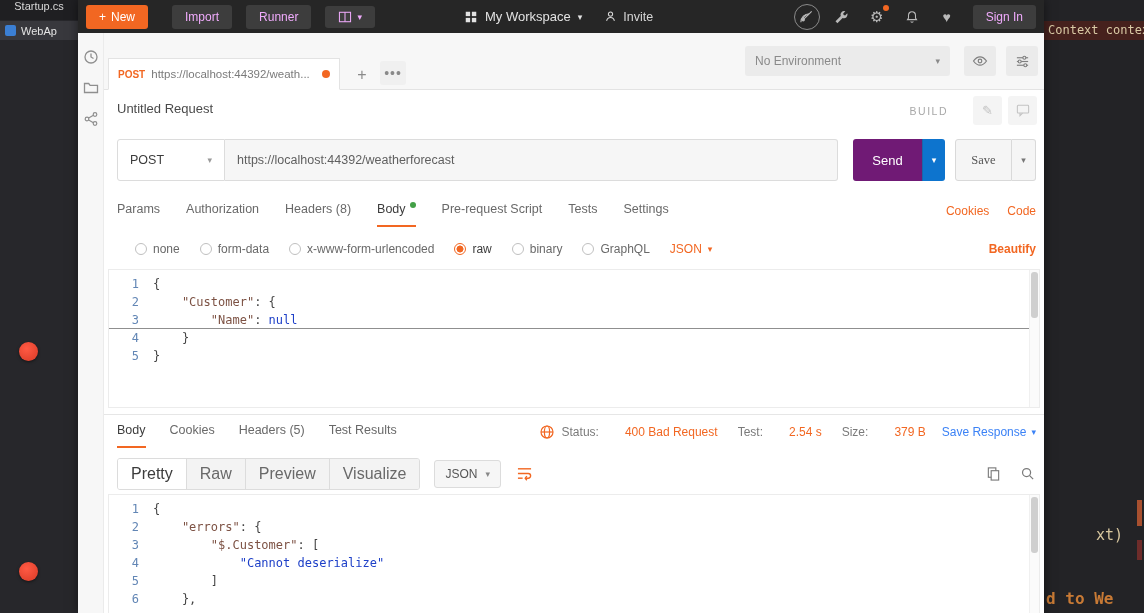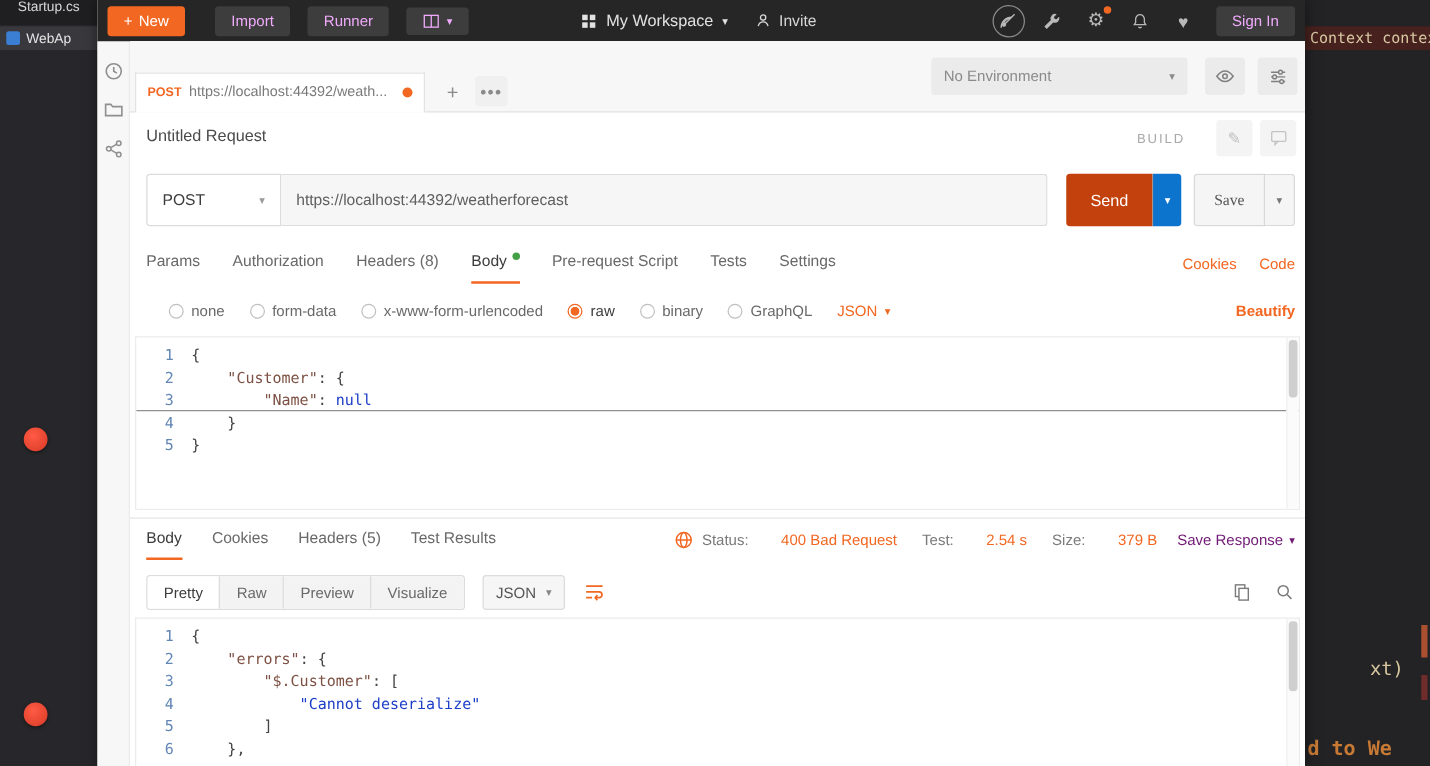--- a/index.html
+++ b/index.html
@@ -60,21 +60,21 @@
   .req-title { position:absolute; left:13px; top:68px; font-size:13px; color:#4a4a4a; }
   .build-lbl { position:absolute; right:96px; top:72px; font-size:10.5px; letter-spacing:1.5px; color:#a8a8a8; }
   .lite-btn { position:absolute; top:63px; width:29px; height:29px; background:#f4f4f4; border-radius:3px; display:flex; align-items:center; justify-content:center; color:#c2c2c2; cursor:pointer; }
 
   
   .url-row { position:absolute; left:13px; right:8px; top:106px; height:42px; display:flex; align-items:stretch; }
   .method-sel { width:108px; border:1px solid #dcdcdc; border-radius:3px 0 0 3px; background:#fff; display:flex; align-items:center; padding:0 12px; font-size:12.5px; color:#3c3c3c; cursor:pointer; }
   .method-sel .caret { margin-left:auto; color:#9a9a9a; }
   .url-input { width:613px; border:1px solid #dcdcdc; border-left:none; border-radius:0 3px 3px 0; background:#f6f6f6; display:flex; align-items:center; padding:0 12px; font-size:12.5px; color:#5f5f5f; white-space:nowrap; overflow:hidden; }
   .send-grp { display:flex; margin-left:15px; }
-  .send-main { width:69px; background:#c2410c; color:#fff; font-size:13px; display:flex; align-items:center; justify-content:center; border-radius:3px 0 0 3px; cursor:pointer; }
+  .send-main { width:69px; background:#701a75; color:#fff; font-size:13px; display:flex; align-items:center; justify-content:center; border-radius:3px 0 0 3px; cursor:pointer; }
   .send-caret { width:23px; background:#0d74ce; border-left:1px solid #1b65a8; color:#fff; display:flex; align-items:center; justify-content:center; border-radius:0 3px 3px 0; cursor:pointer; }
   .save-grp { display:flex; margin-left:10px;font-family:Liberation Serif, serif; }
   .save-main { width:57px; background:#f5f5f5; border:1px solid #d9d9d9; color:#555; font-size:12.5px; display:flex; align-items:center; justify-content:center; border-radius:3px 0 0 3px; cursor:pointer; }
   .save-caret { width:24px; background:#f5f5f5; border:1px solid #d9d9d9; border-left:none; color:#777; display:flex; align-items:center; justify-content:center; border-radius:0 3px 3px 0; cursor:pointer; }
 
   
   .rtabs { position:absolute; left:13px; right:8px; top:161px; height:33px; display:flex; align-items:flex-end; gap:26px; font-size:12.5px; color:#696969; }
   .rtab { padding-bottom:9px; border-bottom:2px solid transparent; cursor:pointer; display:flex; align-items:center; gap:4px; white-space:nowrap; }
   .rtab.active { color:#3c3c3c; border-bottom-color:#f26722; }
   .green-dot { width:6px; height:6px; border-radius:50%; background:#43a047; margin-top:-8px; }
@@ -103,26 +103,26 @@
   .scrollbar { position:absolute; right:0; top:0; bottom:0; width:10px; background:#fbfbfb; border-left:1px solid #f0f0f0; }
   .thumb { position:absolute; right:1px; top:2px; width:7px; background:#cfcfcf; border-radius:3px; cursor:pointer; }
 
   
   .resp-divider { position:absolute; left:0; right:0; top:381px; height:1px; background:#e6e6e6; }
   .resp-tabs { position:absolute; left:13px; right:8px; top:384px; height:31px; display:flex; align-items:flex-end; gap:24px; font-size:12.5px; color:#696969; }
   .resp-meta { margin-left:auto; display:flex; align-items:center; gap:6px; padding-bottom:7px; font-size:12px; }
   .meta-lbl { color:#7a7a7a; }
   .meta-val { color:#f26722;margin-left:20px; }
   .meta-gap { width:8px; }
-  .save-resp { display:flex; align-items:center; gap:5px; color:#701a75; cursor:pointer; margin-left:10px; }
+  .save-resp { display:flex; align-items:center; gap:5px; color:#3b82f6; cursor:pointer; margin-left:10px; }
 
   
   .resp-toolbar { position:absolute; left:13px; right:8px; top:424px; height:33px; display:flex; align-items:center; gap:14px; }
   .seg { display:flex; border:1px solid #dcdcdc; border-radius:3px; overflow:hidden; }
-  .seg-item { padding:6px 13px; font-size:12px; color:#696969; background:#f3f3f3; border-left:1px solid #dcdcdc; cursor:pointer; white-space:nowrap; }
+  .seg-item { padding:6px 13px; font-size:16px; color:#696969; background:#f3f3f3; border-left:1px solid #dcdcdc; cursor:pointer; white-space:nowrap; }
   .seg-item:first-child { border-left:none; }
   .seg-item.active { background:#fff; color:#3c3c3c; }
   .json-sel { border:1px solid #dcdcdc; border-radius:3px; background:#f6f6f6; padding:6px 10px; font-size:12px; color:#555; display:flex; align-items:center; gap:8px; cursor:pointer; }
   .json-sel .caret { color:#888; }
   .gicon { width:18px; height:18px; display:flex; align-items:center; justify-content:center; cursor:pointer; color:#7a7a7a; }
   .gicon.orange { color:#f26722; }
   .resp-toolbar .right-icons { margin-left:auto; display:flex; gap:16px; }
 
   svg { display:block; }
 </style>

